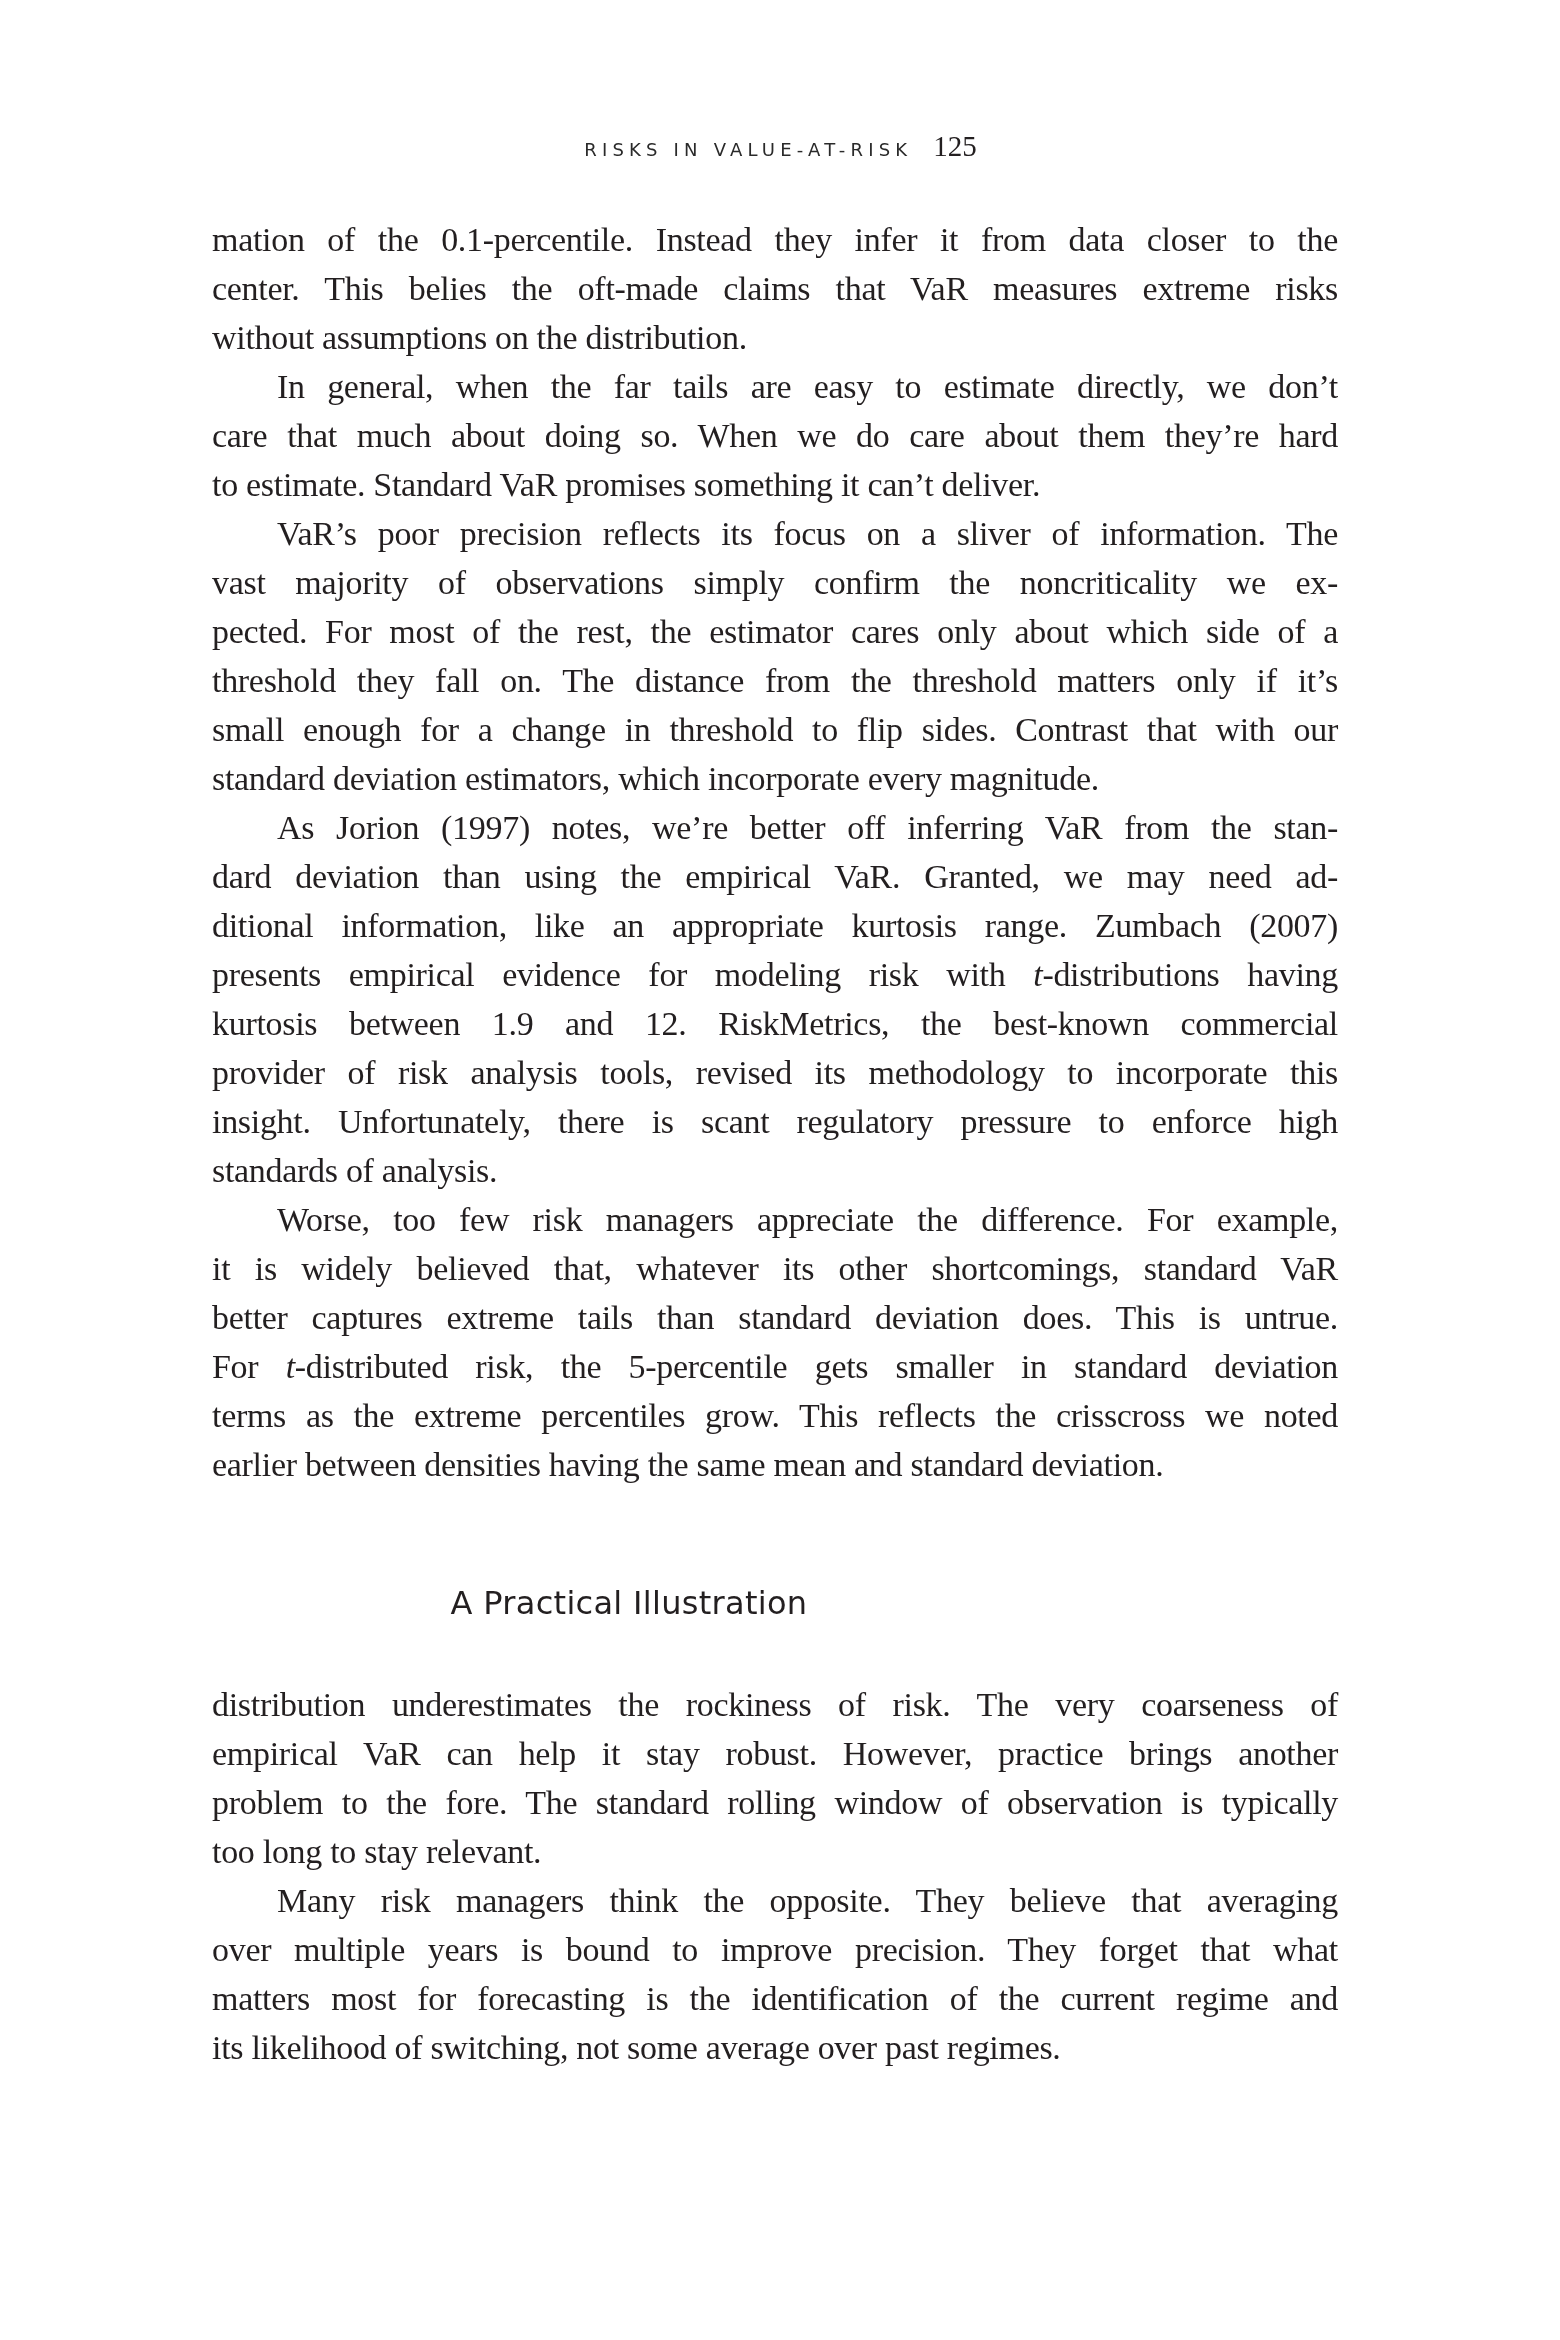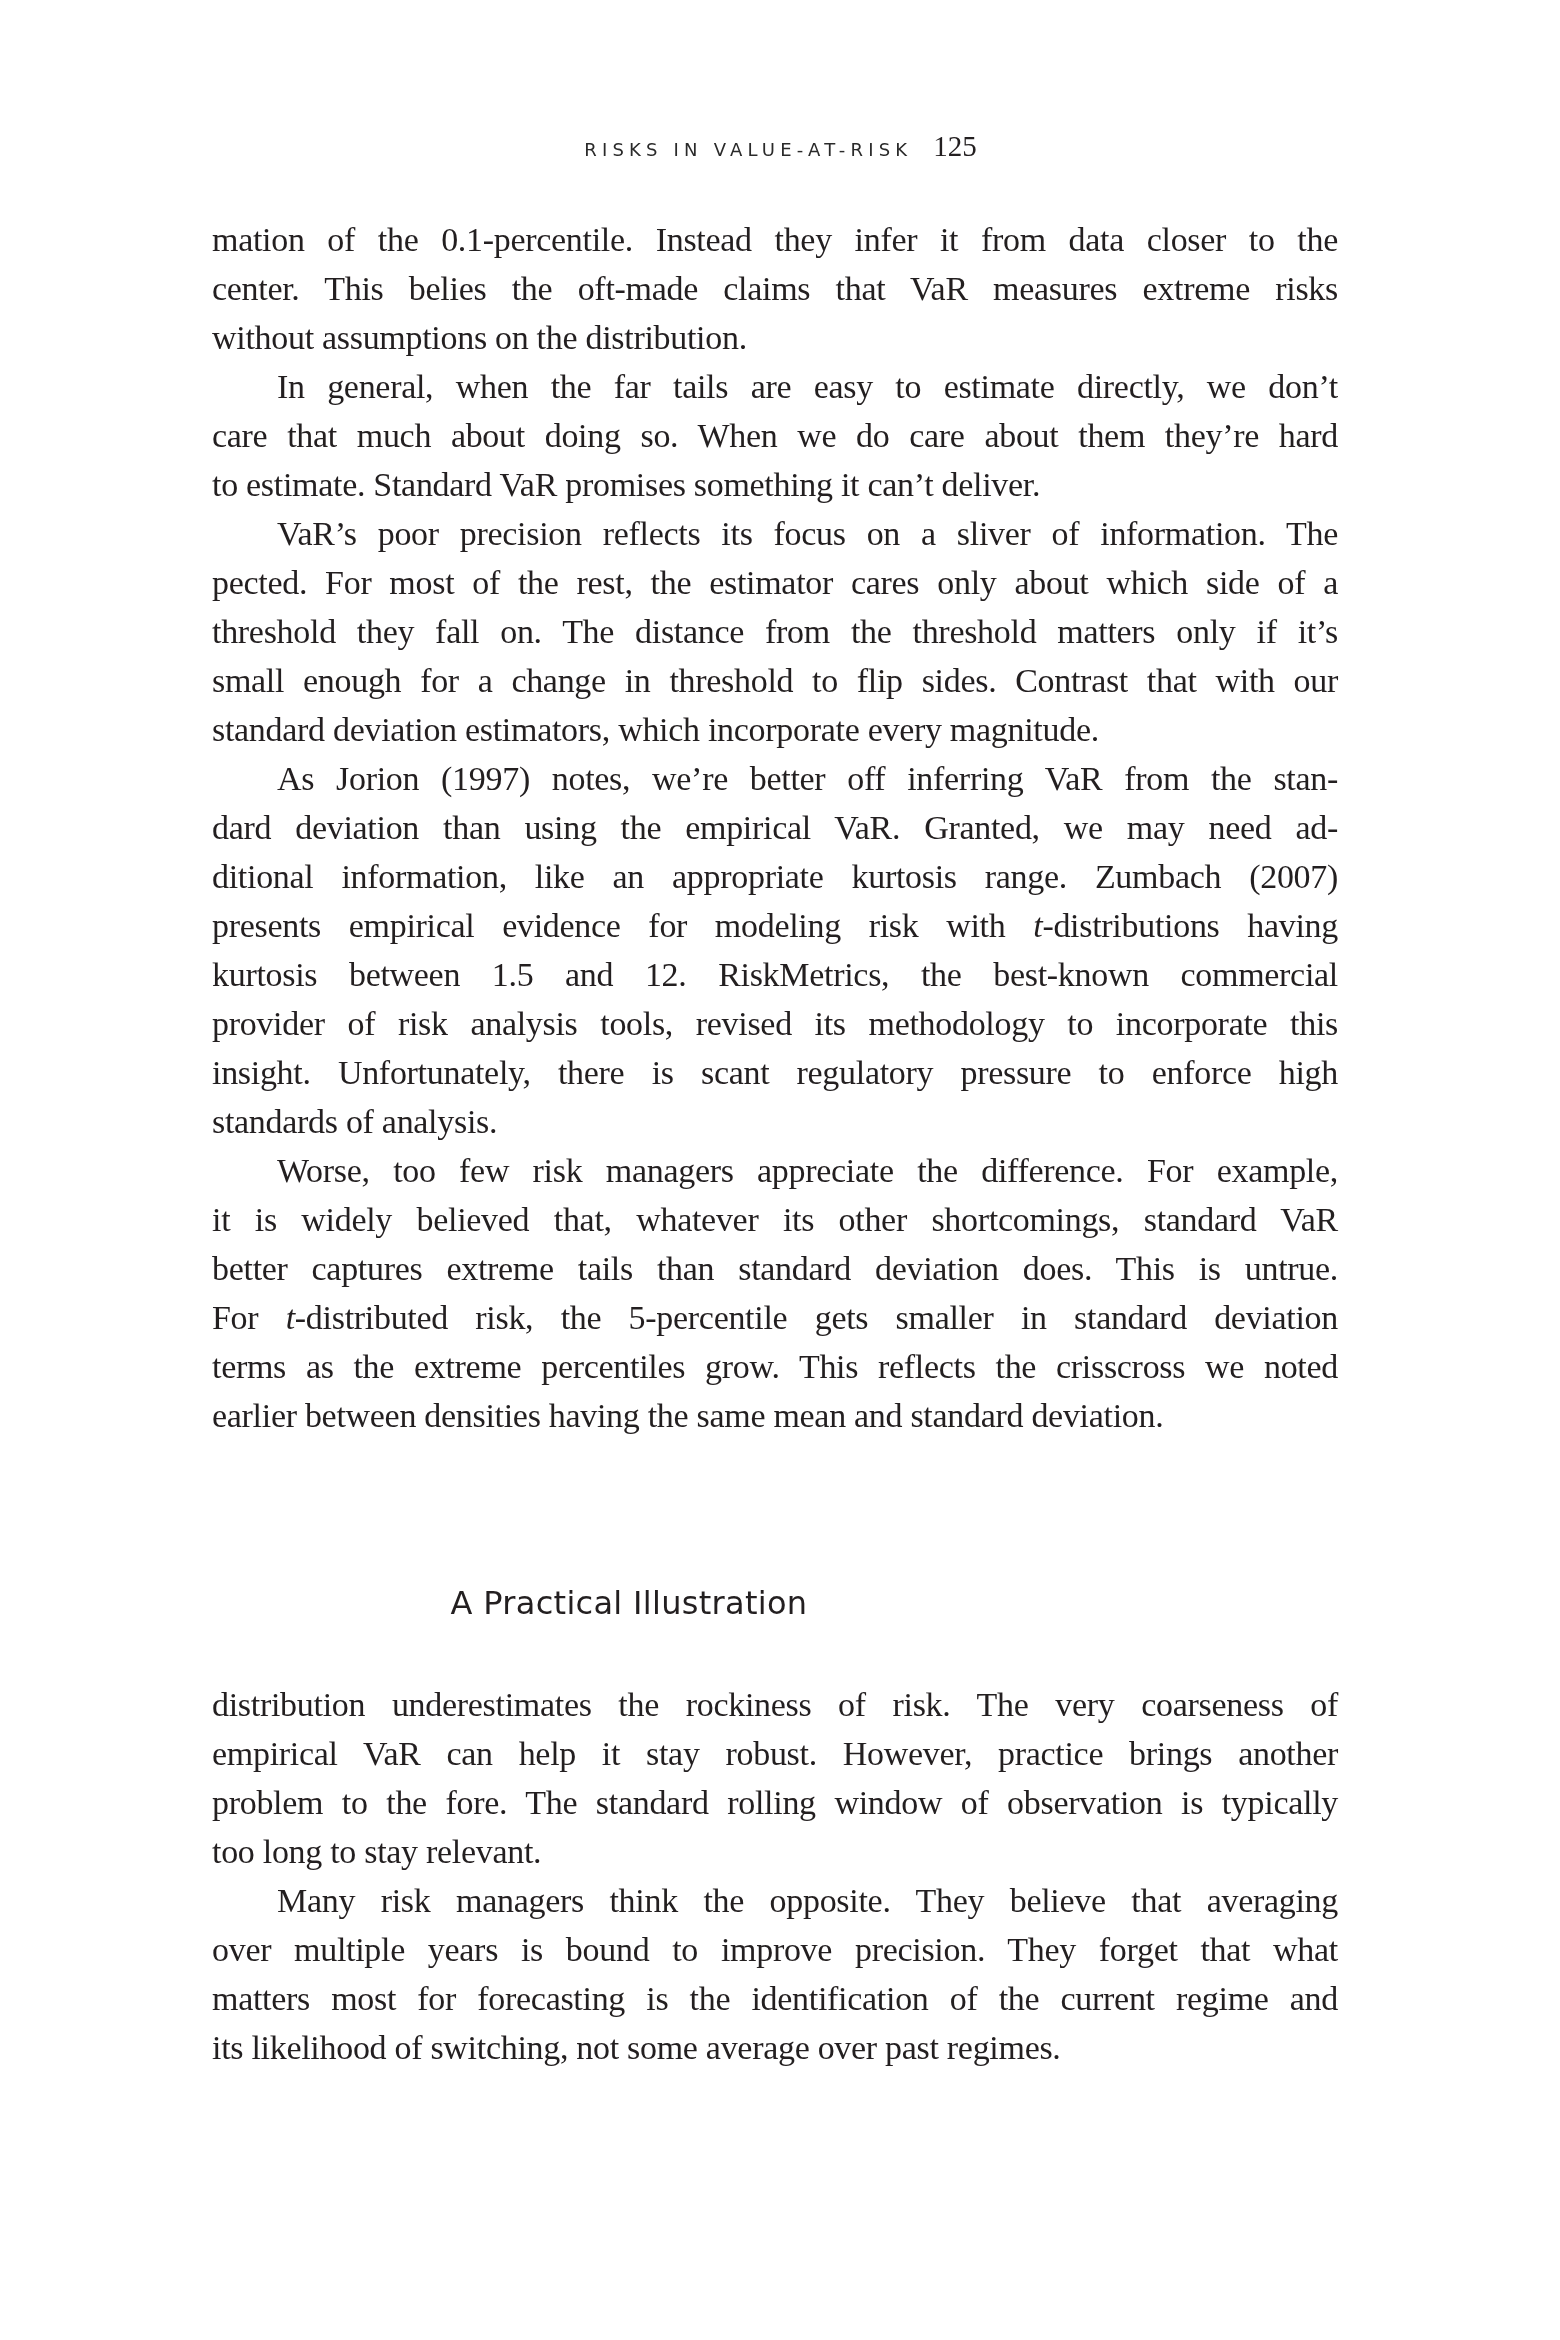--- a/index.html
+++ b/index.html
@@ -82,29 +82,30 @@
 </div>
 
 <div class="block block-1">
     <span class="line">mation of the 0.1-percentile. Instead they infer it from data closer to the</span>
     <span class="line">center. This belies the oft-made claims that VaR measures extreme risks</span>
     <span class="line last">without assumptions on the distribution.</span>
     <span class="line indent">In general, when the far tails are easy to estimate directly, we don’t</span>
     <span class="line">care that much about doing so. When we do care about them they’re hard</span>
     <span class="line last">to estimate. Standard VaR promises something it can’t deliver.</span>
     <span class="line indent">VaR’s poor precision reflects its focus on a sliver of information. The</span>
+    <span class="line">vast majority of observations simply confirm the noncriticality we ex-</span>
     <span class="line">pected. For most of the rest, the estimator cares only about which side of a</span>
     <span class="line">threshold they fall on. The distance from the threshold matters only if it’s</span>
     <span class="line">small enough for a change in threshold to flip sides. Contrast that with our</span>
     <span class="line last">standard deviation estimators, which incorporate every magnitude.</span>
     <span class="line indent">As Jorion (1997) notes, we’re better off inferring VaR from the stan-</span>
     <span class="line">dard deviation than using the empirical VaR. Granted, we may need ad-</span>
     <span class="line">ditional information, like an appropriate kurtosis range. Zumbach (2007)</span>
     <span class="line"><span>presents empirical evidence for modeling risk with </span><i>t</i><span>-distributions having</span></span>
-    <span class="line">kurtosis between 1.5 and 12. RiskMetrics, the best-known commercial</span>
+    <span class="line">kurtosis between 1.9 and 12. RiskMetrics, the best-known commercial</span>
     <span class="line">provider of risk analysis tools, revised its methodology to incorporate this</span>
     <span class="line">insight. Unfortunately, there is scant regulatory pressure to enforce high</span>
     <span class="line last">standards of analysis.</span>
     <span class="line indent">Worse, too few risk managers appreciate the difference. For example,</span>
     <span class="line">it is widely believed that, whatever its other shortcomings, standard VaR</span>
     <span class="line">better captures extreme tails than standard deviation does. This is untrue.</span>
     <span class="line"><span>For </span><i>t</i><span>-distributed risk, the 5-percentile gets smaller in standard deviation</span></span>
     <span class="line">terms as the extreme percentiles grow. This reflects the crisscross we noted</span>
     <span class="line last">earlier between densities having the same mean and standard deviation.</span>
   </div>

